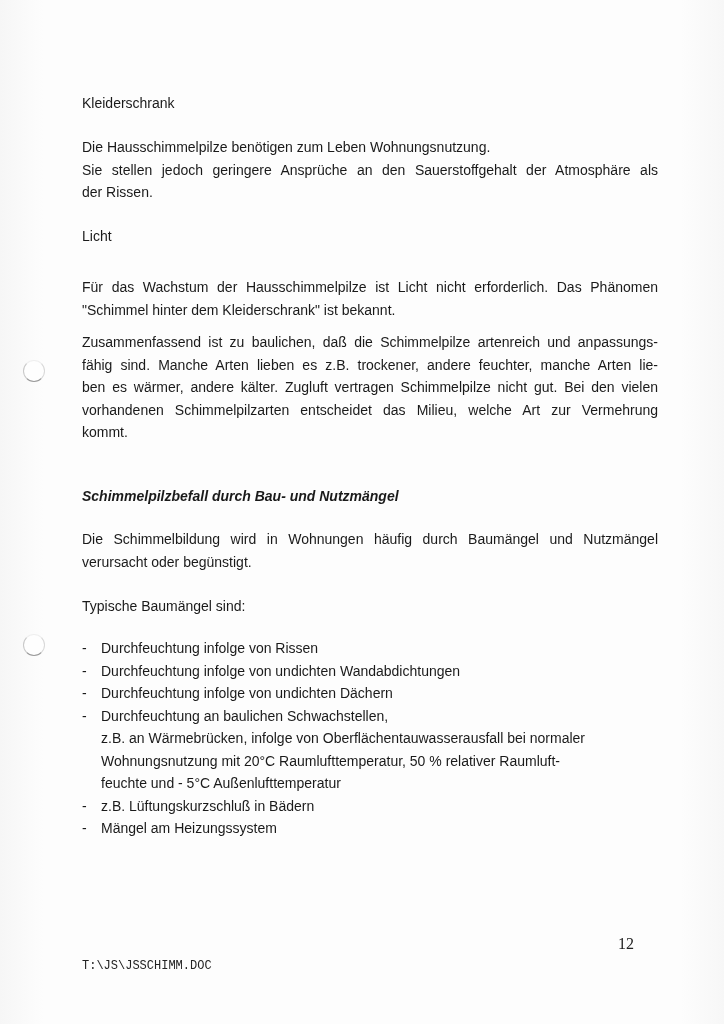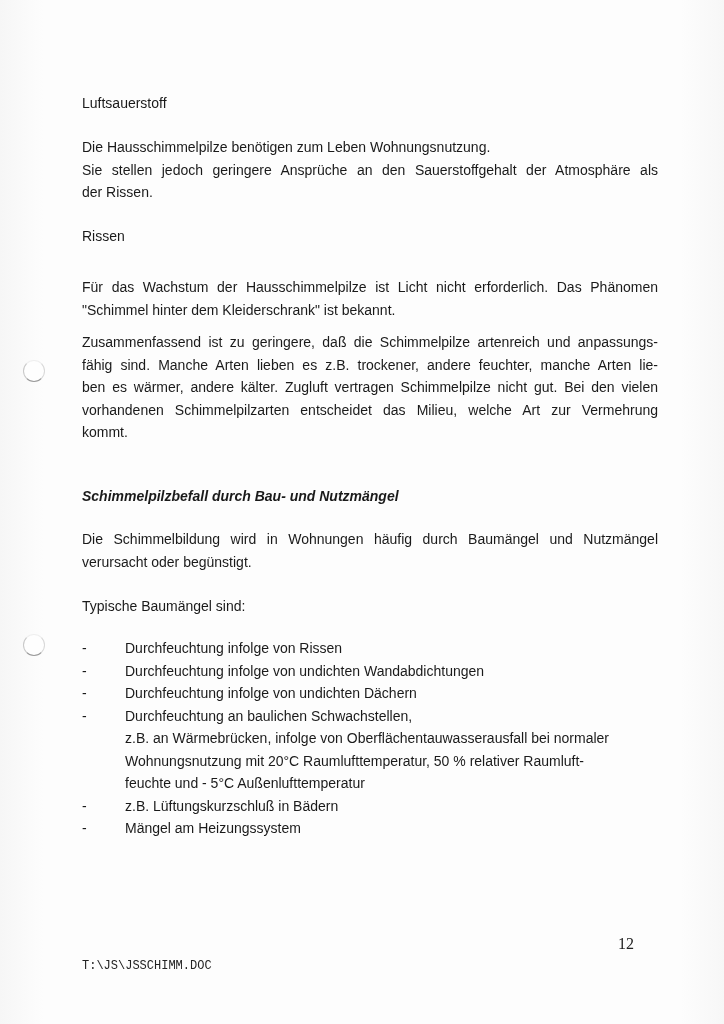--- a/index.html
+++ b/index.html
@@ -25,53 +25,53 @@
     position: absolute; left: 82px; width: 576px;
     font-size: 14px; line-height: 22.5px;
   }
   .just { text-align: justify; text-align-last: left; }
   .just .ln { display: block; text-align: justify; text-align-last: justify; }
   .just .ln.last { text-align-last: left; }
   .bold { font-weight: bold; }
   .list { position: absolute; left: 82px; width: 580px; font-size: 14px; line-height: 22.5px; }
   .li { position: relative; }
   .dash { position: absolute; left: 0; width: 20px; }
-  .li-text { margin-left: 43px; }
+  .li-text { margin-left: 19px; }
   .footer-left {
     position: absolute; left: 82px; top: 935px;
     font-family: Liberation Mono, monospace; font-size: 12px; color: #222; margin-top: 24px;
   }
   .footer-right {
     position: absolute; left: 618px; top: 935px;
     font-family: "Liberation Serif", serif; font-size: 16px; color: #222;
   }
 </style>
 </head>
 <body>
 
 <div class="page">
 
   <div class="punch" style="left:23px; top:360px;"></div>
   <div class="punch" style="left:23px; top:634px;"></div>
 
-  <div class="t" style="top:92px;">Luftsauerstoff</div>
+  <div class="t" style="top:92px;">Kleiderschrank</div>
   <div class="t just" style="top:136px;">
     <span class="ln last">Die Hausschimmelpilze benötigen zum Leben Wohnungsnutzung.</span>
     <span class="ln">Sie stellen jedoch geringere Ansprüche an den Sauerstoffgehalt der Atmosphäre als</span>
     <span class="ln last">der Rissen.</span>
   </div>
 
-  <div class="t" style="top:225px;">Rissen</div>
+  <div class="t" style="top:225px;">Licht</div>
   <div class="t just" style="top:276px;">
     <span class="ln">Für das Wachstum der Hausschimmelpilze ist Licht nicht erforderlich. Das Phänomen</span>
     <span class="ln last">"Schimmel hinter dem Kleiderschrank" ist bekannt.</span>
   </div>
 
   <div class="t just" style="top:331px;">
-    <span class="ln">Zusammenfassend ist zu geringere, daß die Schimmelpilze artenreich und anpassungs-</span>
+    <span class="ln">Zusammenfassend ist zu baulichen, daß die Schimmelpilze artenreich und anpassungs-</span>
     <span class="ln">fähig sind. Manche Arten lieben es z.B. trockener, andere feuchter, manche Arten lie-</span>
     <span class="ln">ben es wärmer, andere kälter. Zugluft vertragen Schimmelpilze nicht gut. Bei den vielen</span>
     <span class="ln">vorhandenen Schimmelpilzarten entscheidet das Milieu, welche Art zur Vermehrung</span>
     <span class="ln last">kommt.</span>
   </div>
 
   <div class="t bold" style="top:485px;font-style:italic;">Schimmelpilzbefall durch Bau- und Nutzmängel</div>
   <div class="t" style="top:595px;">Typische Baumängel sind:</div>
   <div class="t just" style="top:528px;">
     <span class="ln">Die Schimmelbildung wird in Wohnungen häufig durch Baumängel und Nutzmängel</span>

